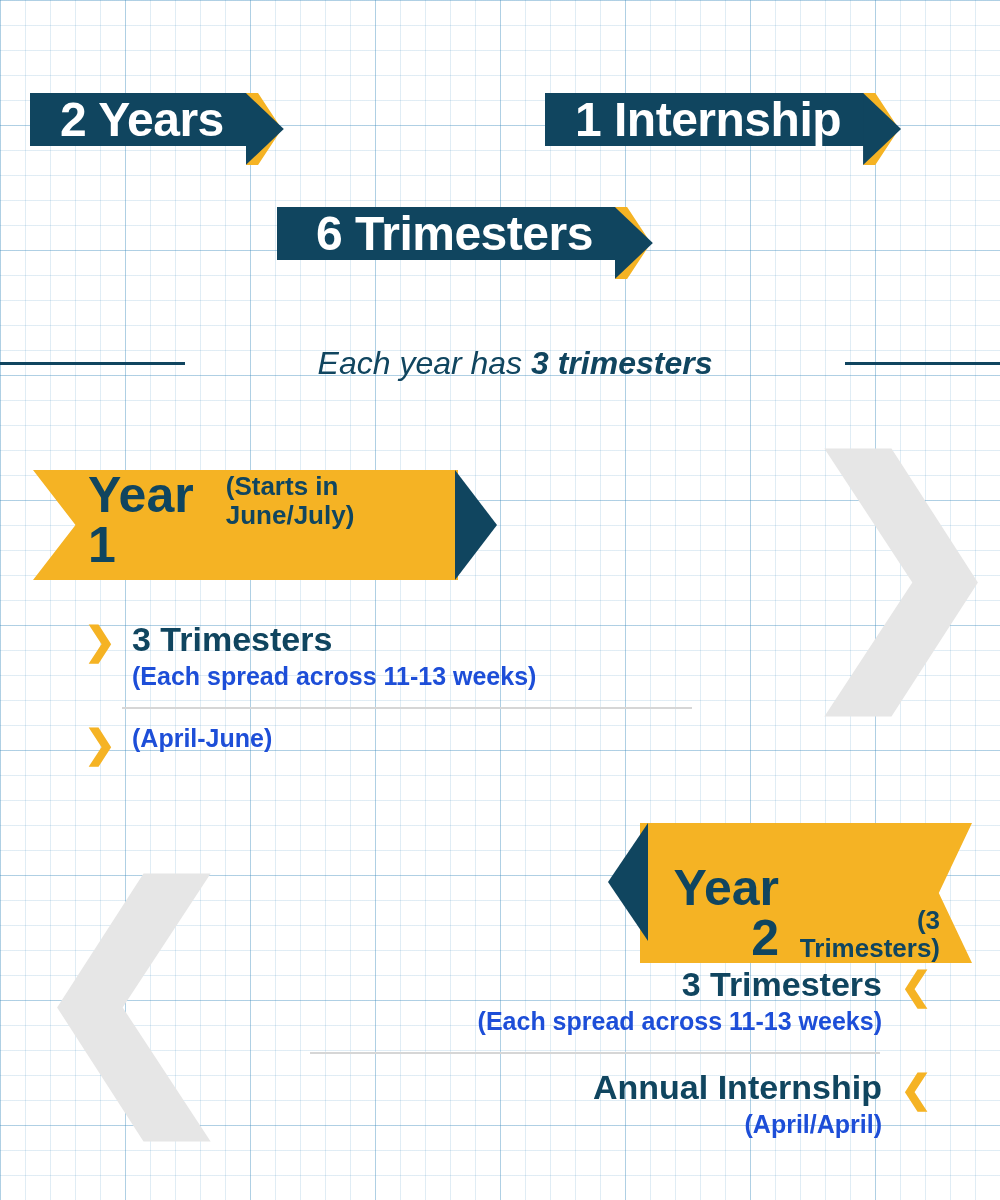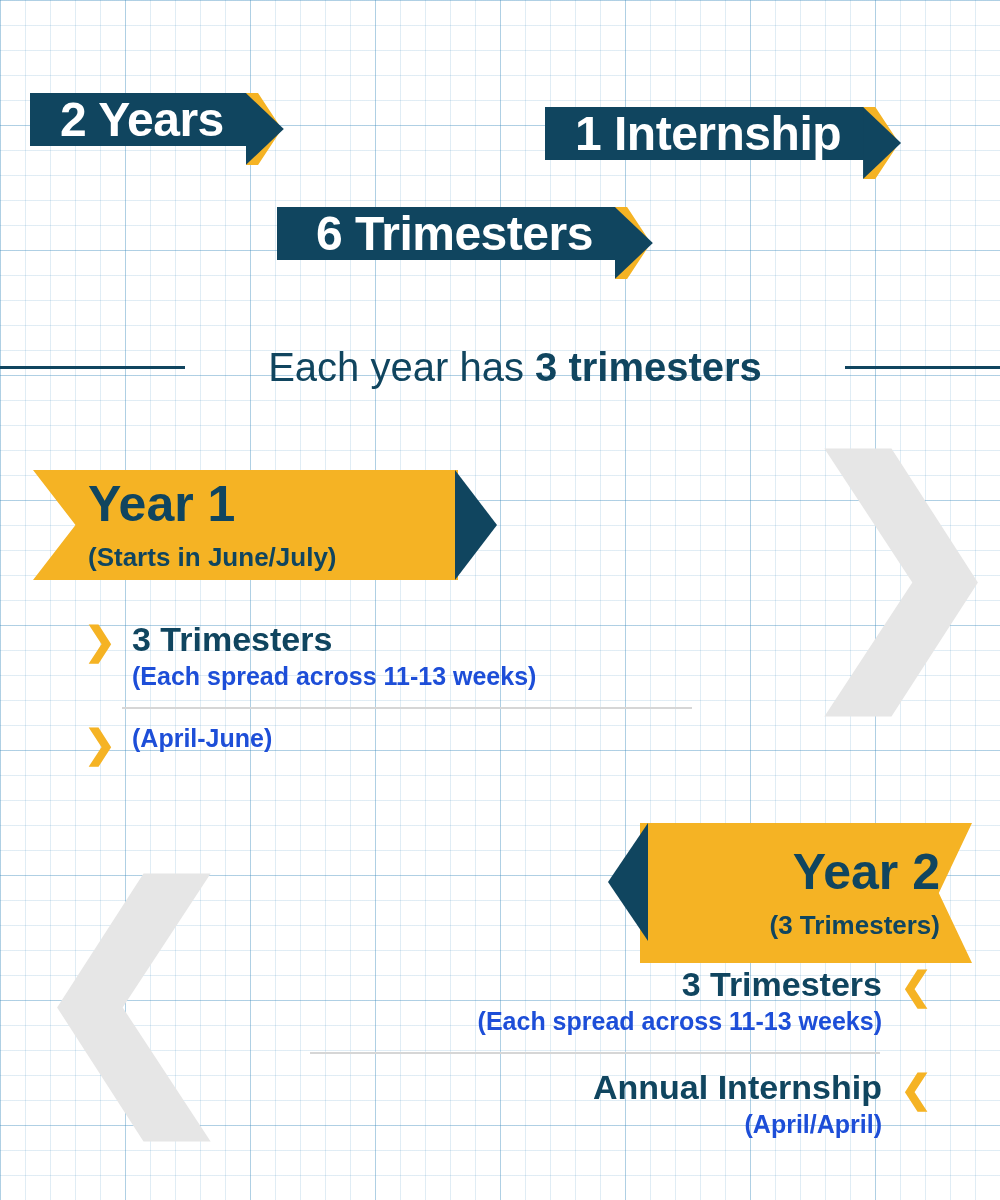--- a/index.html
+++ b/index.html
@@ -71,21 +71,21 @@
     position: absolute;
     top: 0;
     right: -36px;
     width: 38px;
     height: 72px;
     background: #10455f;
     clip-path: polygon(0 0, 0 100%, 100% 50%);
   }
 
   #ribbon-years      { left: 30px;  top: 93px; }
-  #ribbon-internship { left: 545px; top: 107px; }
+  #ribbon-internship { left: 545px; top: 93px; }
   #ribbon-trimesters { left: 277px; top: 207px; padding-left: 9px; }
 
   
   #subtitle-row {
     position: absolute;
     left: 0; right: 0;
     top: 345px;
     display: flex;
     align-items: center;
   }
@@ -93,46 +93,47 @@
     flex: 0 0 auto;
     height: 3px;
     background: #10455f;
   }
   #subtitle-row .rule.left  { width: 185px; }
   #subtitle-row .rule.right { width: 155px; }
   #subtitle-row .subtitle {
     flex: 1 1 auto;
     text-align: center;
     color: #10455f;
-    font-size: 40px;
+    font-size: 32px;
     white-space: nowrap;
     padding: 0 14px;
+    font-style: italic;
   }
   #subtitle-row .subtitle b { font-weight: bold; }
 
   
   .year-tag {
     position: absolute;
     background: #f5b324;
     display: flex;
-    flex-direction: column;
+    flex-direction: row;
     justify-content: center;
   }
   .year-tag .year-title {
     color: #10455f;
     font-size: 50px;
     font-weight: bold;
     line-height: 1.0;
   }
   .year-tag .year-sub {
     color: #10455f;
     font-size: 26px;
     font-weight: bold;
     line-height: 1.1;
-    margin-top: 14px;
+    margin-top: 2px;
   }
 
   
   #year1-tag {
     left: 33px;
     top: 470px;
     width: 425px;
     height: 110px;
     padding: 0 0 0 55px;
     clip-path: polygon(0 0, 100% 0, 100% 100%, 0 100%, 10% 50%);

